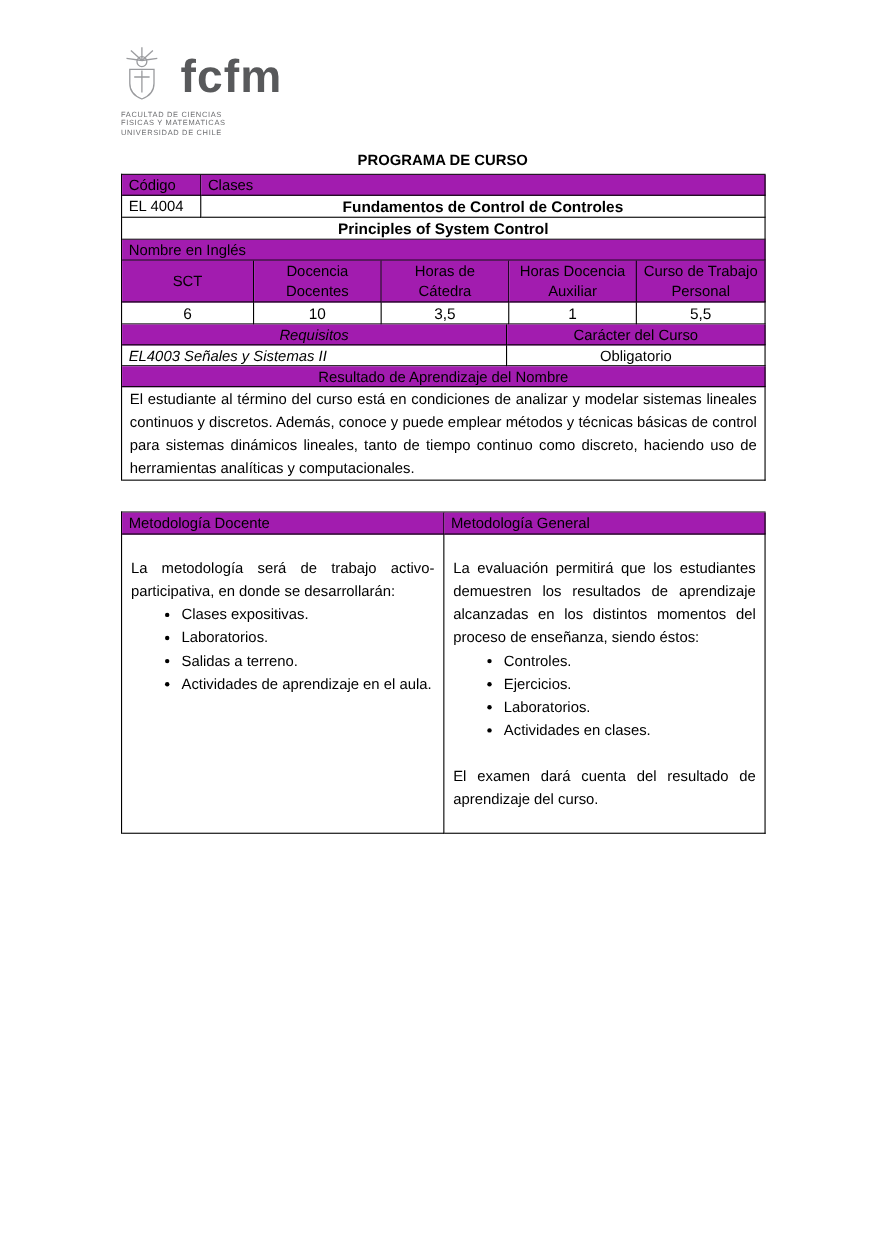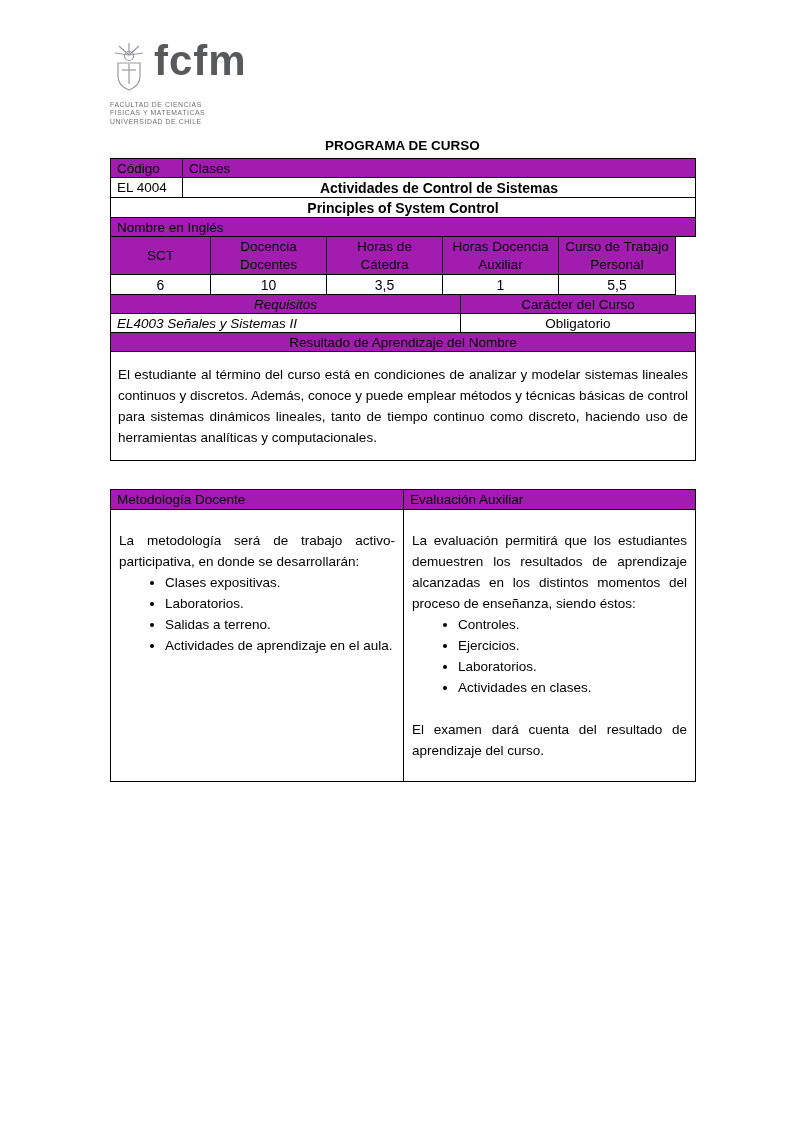--- a/index.html
+++ b/index.html
@@ -6,21 +6,21 @@
   body {
     width:800px; height:1132px; position:relative;
     background:#ffffff; color:#000;
     font-family:"Liberation Sans", sans-serif;
     font-size:13.5px;
     -webkit-font-smoothing:antialiased;
   }
   .doc { position:absolute; left:110px; top:42px; width:585px; }
 
   
-  .logo-row { display:flex; align-items:flex-start; gap:6px; height:56px; }
+  .logo-row { display:flex; align-items:center; gap:16px; height:56px; }
   .brand {
     font-weight:bold; font-size:42px; line-height:0.9;
     color:#58595b; letter-spacing:1px;
   }
   .logo-sub { margin-top:3px; color:#6d6e71; font-size:6.8px; line-height:1.25; letter-spacing:0.6px; }
   .logo-block { margin-bottom:12px; }
 
   
   .page-title { text-align:center; font-weight:bold; font-size:13.5px; margin:4px 0 5px 0; }
 
@@ -31,26 +31,26 @@
     box-sizing:border-box;
     border-right:1px solid #000; border-bottom:1px solid #000;
     display:flex; align-items:center;
     padding:1px 6px;
     overflow:hidden;
   }
   .gray { background:#a21caf; }
   .b { font-weight:bold; }
   .ctr { justify-content:center; text-align:center; }
   .col { flex-direction:column; justify-content:center; line-height:1.3; }
-  .blockcell { display:block; padding:12px 7px; }
+  .blockcell { display:block; padding:0 7px; }
   .just { text-align:justify; line-height:21px; }
 
   
   .w72 {width:72px;} .w513 {width:513px;} .w585 {width:585px;}
-  .w120 {width:100px;} .w116 {width:116px;} .w117 {width:117px;}
+  .w120 {width:120px;} .w116 {width:116px;} .w117 {width:117px;}
   .w350 {width:350px;font-style:italic;} .w235 {width:235px;}
   
   .h19 {height:19px;} .h20 {height:20px;} .h38 {height:38px;}
 
   .fs14 { font-size:14px; }
 
   
   .gap { height:28px; }
   .w293 {width:293px;} .w292 {width:292px;}
   .body-cell { min-height:228px; display:block; padding:20px 8px; text-align:justify; line-height:21px; }
@@ -94,21 +94,21 @@
 
   <div class="tbl">
 
     <div class="row">
       <div class="c gray w72 h19">Código</div>
       <div class="c gray w513 h19">Clases</div>
     </div>
 
     <div class="row">
       <div class="c w72 h20">EL 4004</div>
-      <div class="c w513 h20 ctr b fs14">Actividades de Control de Sistemas</div>
+      <div class="c w513 h20 ctr b fs14">Fundamentos de Control de Controles</div>
     </div>
 
     <div class="row">
       <div class="c w585 h20 ctr b fs14">Principles of System Control</div>
     </div>
 
     <div class="row">
       <div class="c gray w585 h19">Nombre en Inglés</div>
     </div>
 
@@ -147,21 +147,21 @@
     </div>
 
   </div>
 
   <div class="gap"></div>
 
   <div class="tbl">
 
     <div class="row">
       <div class="c gray w293 h20">Metodología Docente</div>
-      <div class="c gray w292 h20">Evaluación Auxiliar</div>
+      <div class="c gray w292 h20">Metodología General</div>
     </div>
 
     <div class="row">
 
       <div class="c w293 body-cell">
         <p>La metodología será de trabajo activo-participativa, en donde se desarrollarán:</p>
         <ul class="dots">
           <li>Clases expositivas.</li>
           <li>Laboratorios.</li>
           <li>Salidas a terreno.</li>

